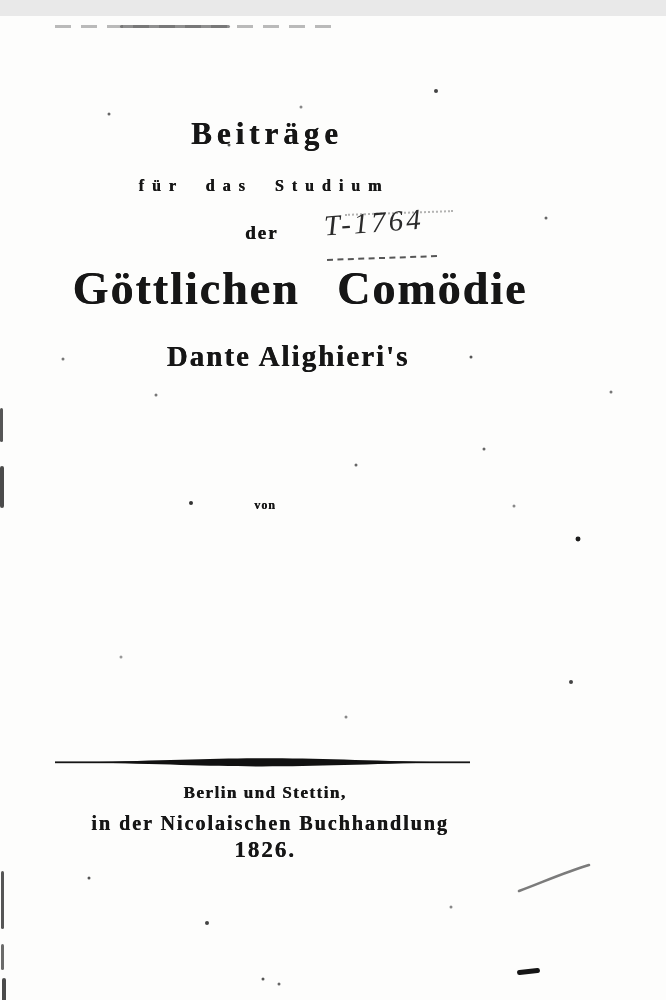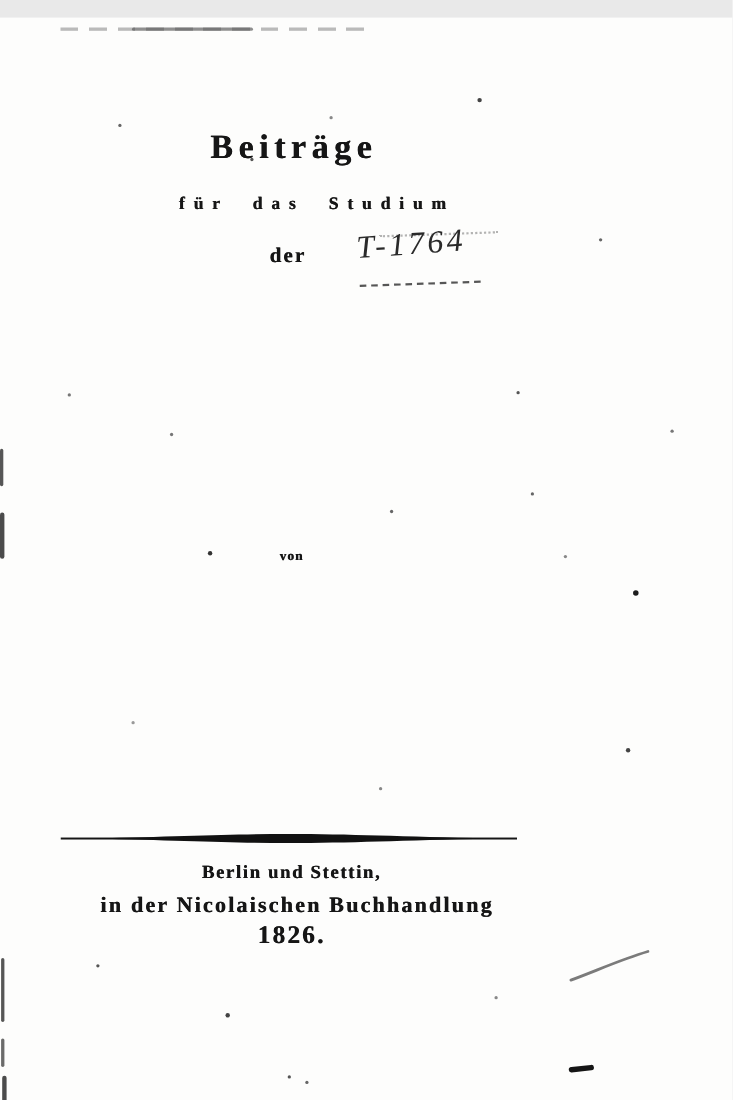--- a/index.html
+++ b/index.html
@@ -19,21 +19,21 @@
   .line{
     position:absolute;
     white-space:nowrap;
     font-weight:bold;
     color:#161616;
     text-shadow:0.4px 0 currentColor; 
   }
   .centered{transform:translateX(-50%);}
 
   .t-series{top:100px;left:267px;font-size:31px;letter-spacing:5px;}
-  .t-sub{top:161px;left:288px;font-size:16px;letter-spacing:8px;word-spacing:10px;}
+  .t-sub{top:161px;left:264px;font-size:16px;letter-spacing:8px;word-spacing:10px;}
   .t-der{top:206px;left:245px;font-size:19px;letter-spacing:2px;font-family:Liberation Serif, serif;}
 
   .hand{
     position:absolute;top:190px;left:324px;
     font-style:italic;font-weight:normal;
     font-size:29px;letter-spacing:3px;
     color:#2a2a2a;
     transform:rotate(-4deg);
     text-shadow:none;
   }
@@ -122,20 +122,22 @@
   <div class="gutter-mark g5"></div>
 
   <div class="line centered t-series">Beiträge</div>
   <div class="line centered t-sub">für das Studium</div>
   <div class="line t-der">der</div>
 
   <div class="hand-smudge"></div>
   <div class="hand">T-1764</div>
   <div class="hand-underline"></div>
 
+  <div class="line centered t-main">Göttlichen Comödie</div>
+  <div class="line centered t-dante">Dante Alighieri's</div>
   <div class="line centered t-von">von</div>
 
   <div class="rule-wrap">
     <svg width="415" height="14" viewBox="0 0 415 14">
       <rect x="0" y="5.4" width="415" height="1.8" fill="#161616"></rect>
       <path d="M30,6.3 C110,4.4 155,2.2 207,2.2 C262,2.2 310,4.4 390,6.3 C310,8.2 262,10.4 207,10.4 C155,10.4 110,8.2 30,6.3 Z" fill="#111"></path>
     </svg>
   </div>
 
   <div class="line centered t-imprint1">Berlin und Stettin,</div>

